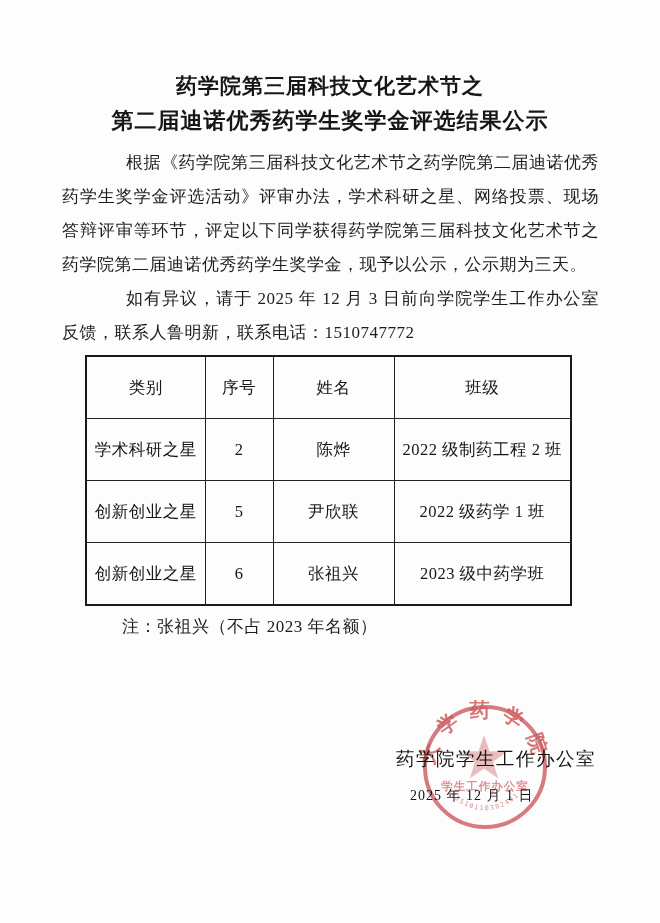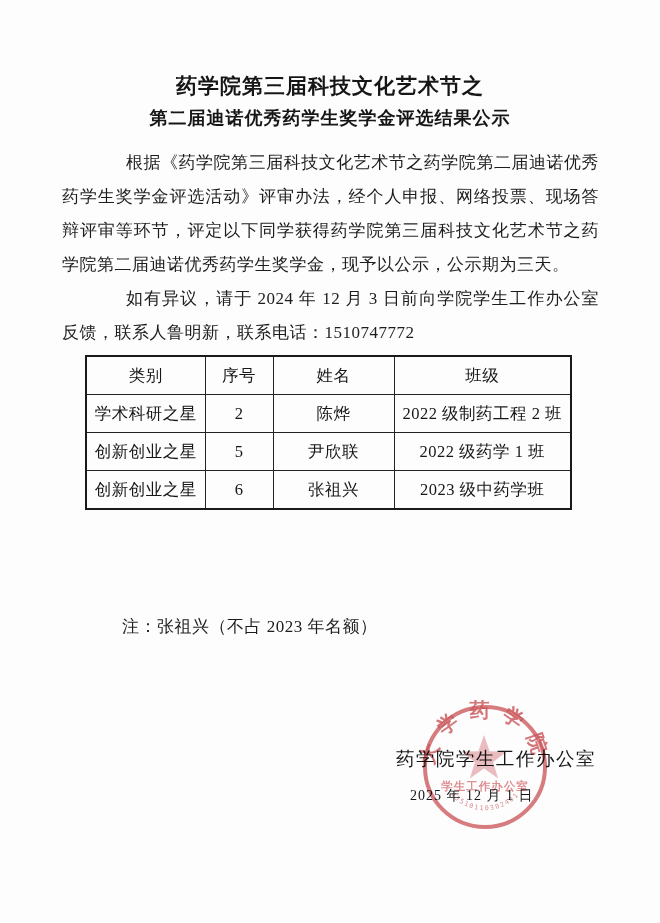--- a/index.html
+++ b/index.html
@@ -14,38 +14,38 @@
     background:#fdfdfd;
     color:#1b1b1b;
     overflow:hidden;
   }
   .title{
     position:absolute;left:0;width:660px;
     text-align:center;font-weight:bold;color:#161616;
     letter-spacing:1px;
   }
   .title-1{top:72px;font-size:21px;}
-  .title-2{top:106px;font-size:18px;}
+  .title-2{top:106px;font-size:22px;}
   .body-text{
     position:absolute;left:62px;top:146px;width:537px;
     font-size:17px;line-height:34px;
     text-align:justify;text-justify:inter-character;
     color:#1d1d1d;letter-spacing:0.5px;
   }
   .body-text p{margin:0;text-indent:64px;}
   table.results{
     position:absolute;left:85px;top:355px;
     border-collapse:collapse;
     table-layout:fixed;width:485px;
     font-size:16.5px;color:#161616;
   }
   table.results td,table.results th{
     border:1.6px solid #222;
     text-align:center;vertical-align:middle;
-    height:37px;padding:0 2px;
+    height:37px;padding:12px 2px;
     font-weight:normal;
     letter-spacing:0.5px;
     overflow:hidden;white-space:nowrap;
   }
   table.results{border:2.2px solid #1a1a1a;}
   .note{
     position:absolute;left:122px;top:615px;
     font-size:17px;letter-spacing:0.5px;color:#1d1d1d;
   }
   .signature{
@@ -66,22 +66,22 @@
 </style>
 </head>
 <body>
 
 <div class="page">
 
   <div class="title title-1">药学院第三届科技文化艺术节之</div>
   <div class="title title-2">第二届迪诺优秀药学生奖学金评选结果公示</div>
 
   <div class="body-text">
-    <p>根据《药学院第三届科技文化艺术节之药学院第二届迪诺优秀药学生奖学金评选活动》评审办法，经个人申报、网络投票、现场答辩评审等环节，评定以下同学获得药学院第三届科技文化艺术节之药学院第二届迪诺优秀药学生奖学金，现予以公示，公示期为三天。</p>
-    <p>如有异议，请于 2024 年 12 月 3 日前向学院学生工作办公室反馈，联系人鲁明新，联系电话：1510747772</p>
+    <p>根据《药学院第三届科技文化艺术节之药学院第二届迪诺优秀药学生奖学金评选活动》评审办法，学术科研之星、网络投票、现场答辩评审等环节，评定以下同学获得药学院第三届科技文化艺术节之药学院第二届迪诺优秀药学生奖学金，现予以公示，公示期为三天。</p>
+    <p>如有异议，请于 2025 年 12 月 3 日前向学院学生工作办公室反馈，联系人鲁明新，联系电话：1510747772</p>
   </div>
 
   <table class="results">
     <colgroup>
       <col style="width:119px">
         <col style="width:68px">
         <col style="width:121px">
         <col style="width:177px">
     </colgroup>
     <tbody>

